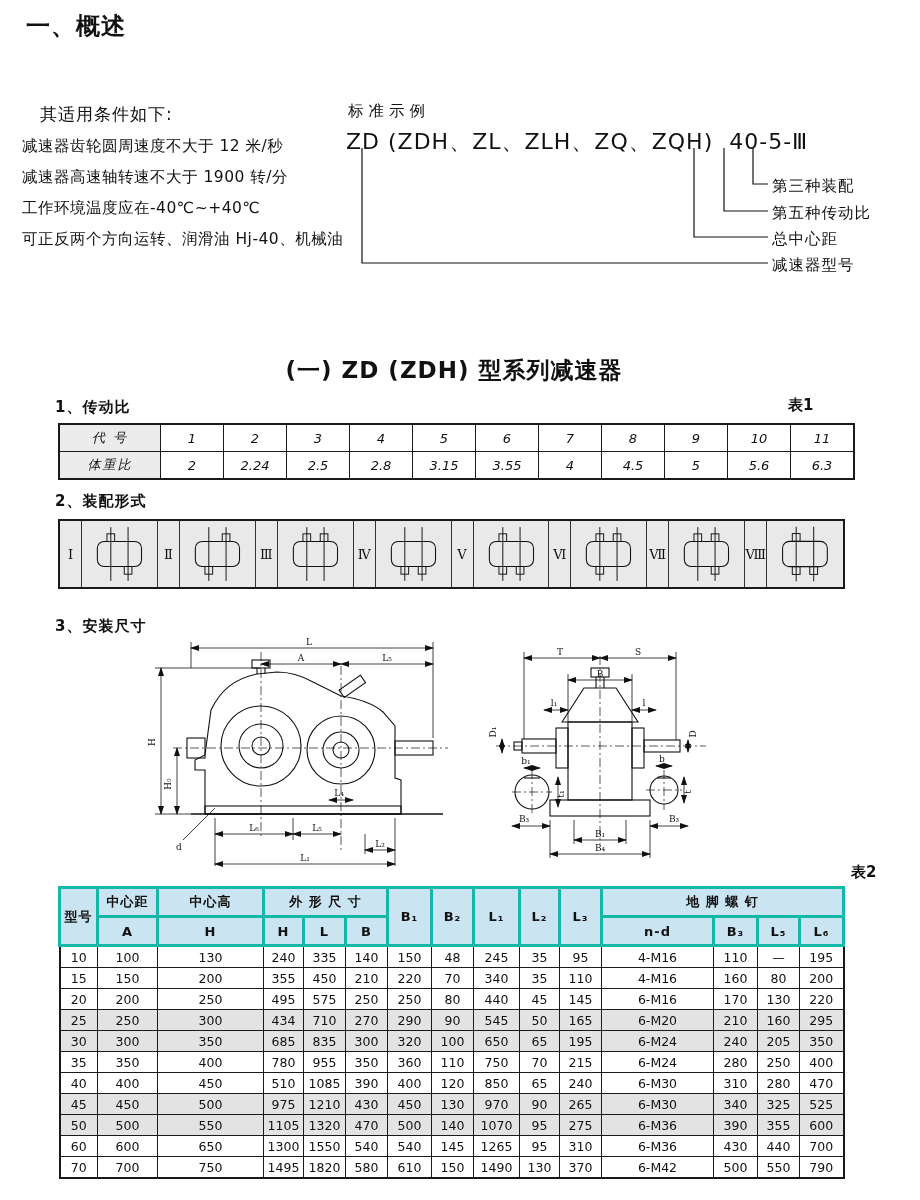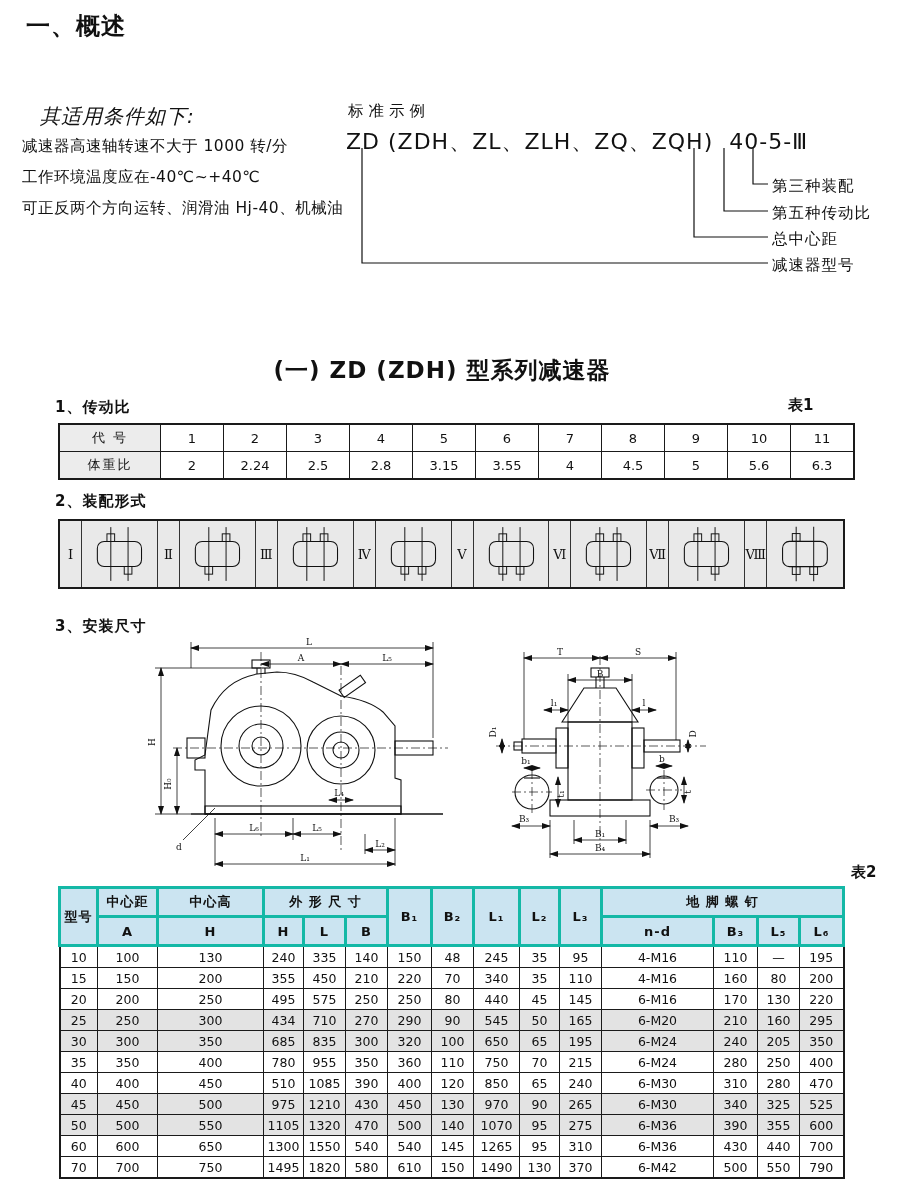--- a/index.html
+++ b/index.html
@@ -2,35 +2,35 @@
 <html><head>
 <meta charset="utf-8">
 <style>
   html,body{margin:0;padding:0;background:#fff;}
   .page{position:relative;width:920px;height:1200px;background:#ffffff;overflow:hidden;
         font-family:"DejaVu Sans","Liberation Sans",sans-serif;color:#111;}
   .h1{position:absolute;left:26px;top:10px;font-size:24px;font-weight:bold;letter-spacing:1px;}
   .para{position:absolute;font-size:15.5px;line-height:26px;text-indent:2em;letter-spacing:.5px;}
   #para1{left:20px;top:46px;width:886px;}
   #para2{left:20px;top:291px;width:886px;}
-  .cond-title{position:absolute;left:40px;top:103px;font-size:20px;letter-spacing:1px;font-style:italic;}
+  .cond-title{position:absolute;left:40px;top:103px;font-size:17px;letter-spacing:1px;}
   .cond-list{position:absolute;left:22px;top:131px;font-size:15.5px;line-height:31px;letter-spacing:.5px;}
   .ex-title{position:absolute;left:348px;top:101px;font-size:15.5px;letter-spacing:5px;}
   .ex-model{position:absolute;left:346px;top:127px;font-size:22px;letter-spacing:1px;white-space:pre;}
   .callout-label{position:absolute;left:772px;font-size:15.5px;letter-spacing:1px;}
   #co0{top:176px}#co1{top:203px}#co2{top:229px}#co3{top:255px}
   .callout-svg{position:absolute;left:0;top:0;width:920px;height:300px;}
-  .h2{position:absolute;left:0;top:355px;width:884px;text-align:center;font-size:23px;font-weight:bold;letter-spacing:1px;}
+  .h2{position:absolute;left:12px;top:355px;width:884px;text-align:center;font-size:23px;font-weight:bold;letter-spacing:1px;}
   .subhead{position:absolute;font-size:15px;font-weight:bold;letter-spacing:1px;text-align:center;}
   #s1t{left:55px;top:398px}#s2t{left:55px;top:492px}#s3t{left:55px;top:617px}
   .tbl-label{position:absolute;font-size:15px;font-weight:bold;}
   #t1lab{left:788px;top:396px}#t2lab{left:851px;top:863px}
   table{border-collapse:collapse;table-layout:fixed;}
   
-  #table1{position:absolute;left:58px;top:423px;border:2px solid #1a1a1a;}
+  #table1{position:absolute;left:58px;top:423px;border:2px solid #1a1a1a;font-style:italic;}
   #table1 td{border:1px solid #1a1a1a;text-align:center;font-size:13px;height:26px;padding:0;}
   #table1 td.hdr{background:#ececec;font-size:13px;letter-spacing:2px;}
   
   .strip{position:absolute;left:58px;top:519px;width:787px;height:70px;display:flex;
          border:2px solid #1a1a1a;background:#e9e9e9;box-sizing:border-box;}
   .form-group{display:flex;flex:1;min-width:0;}
   .form-label{width:21px;display:flex;align-items:center;justify-content:center;
               font-size:13px;border-right:1px solid #333;font-family:"DejaVu Serif","Liberation Serif",serif;}
   .form-diagram{flex:1;border-right:1px solid #333;}
   .form-group:last-child .form-diagram{border-right:none;}
@@ -51,21 +51,22 @@
 </style>
 </head>
 <body>
 
 <div class="page">
 
   <div class="h1">一、概述</div>
 
   <div class="cond-title">其适用条件如下:</div>
   <div class="cond-list" id="cond-list">
-      <div>减速器高速轴转速不大于 1000 转/分</div>
+      <div>减速器齿轮圆周速度不大于 12 米/秒</div>
+      <div>减速器高速轴转速不大于 1900 转/分</div>
       <div>工作环境温度应在-40℃~+40℃</div>
       <div>可正反两个方向运转、润滑油 Hj-40、机械油</div>
     </div>
 
   <div class="ex-title">标准示例</div>
   <div class="ex-model">ZD (ZDH、ZL、ZLH、ZQ、ZQH)  40-5-Ⅲ</div>
 
   <svg class="callout-svg" viewBox="0 0 920 300">
     <g stroke="#111" stroke-width="1.2" fill="none">
       <polyline points="362,148 362,263 768,263"></polyline>

